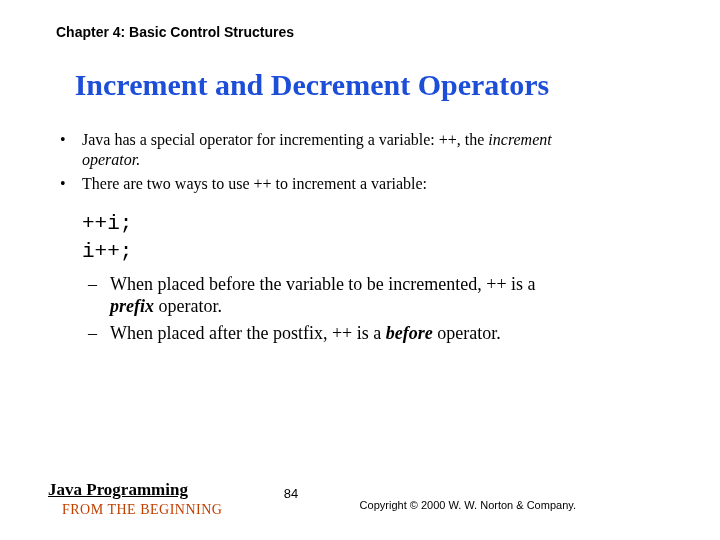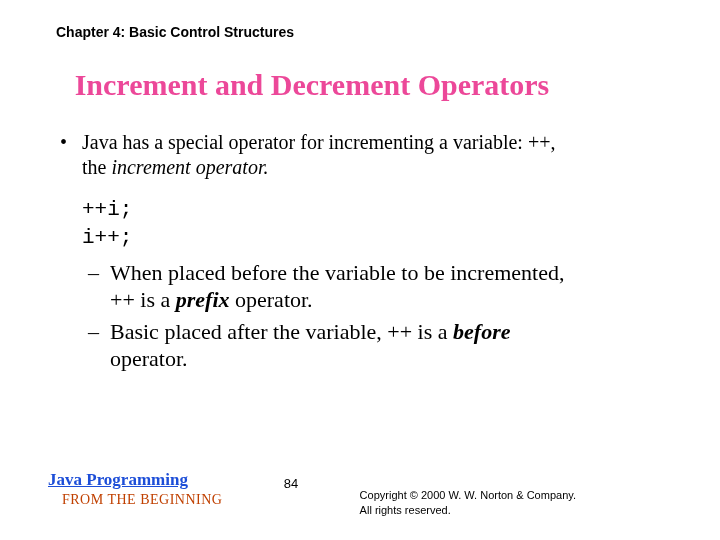--- a/index.html
+++ b/index.html
@@ -1,69 +1,71 @@
 <!DOCTYPE html>
 <html><head>
 <meta charset="utf-8">
 <style>
   * { margin: 0; padding: 0; box-sizing: border-box; }
   html, body { width: 720px; height: 540px; background: #fff; font-family: "Times New Roman", Times, serif; color: #000; }
   .slide { width: 624px; height: 540px; position: relative; padding: 24px 48px 12px 48px; }
   .chapter { font-family: Arial, Helvetica, sans-serif; font-weight: bold; font-size: 14px; color: #000; margin-bottom: 28px; margin-left: 8px; }
-  .title { font-family: "Times New Roman", Times, serif; font-size: 30px; color: #ec4899; text-align: center; margin: 16px 0 28px 0; }
-  .bullets { list-style: none; font-size: 20px; line-height: 1.25; margin-left: 8px; }
+  .title { font-family: "Times New Roman", Times, serif; font-size: 30px; color: #1d4ed8; text-align: center; margin: 16px 0 28px 0; }
+  .bullets { list-style: none; font-size: 16px; line-height: 1.25; margin-left: 8px; }
   .bullets > li { position: relative; padding-left: 26px; margin-bottom: 4px; }
   .bullets > li::before { content: "•"; position: absolute; left: 4px; top: 0; }
   .italic { font-style: italic; }
   .code { font-family: "Courier New", Courier, monospace; font-size: 21px; margin-left: 34px; margin-top: 16px; line-height: 1.35; }
-  .sublist { list-style: none; font-size: 22px; line-height: 1.25; margin-left: 34px; margin-top: 6px; }
+  .sublist { list-style: none; font-size: 18px; line-height: 1.25; margin-left: 34px; margin-top: 6px; }
   .sublist > li { position: relative; padding-left: 28px; margin-bottom: 4px; }
   .sublist > li::before { content: "–"; position: absolute; left: 6px; top: 0; }
   .bi { font-style: italic; font-weight: bold; }
   .footer { position: absolute; left: 48px; right: 48px; bottom: 22px; display: flex; align-items: flex-start; justify-content: space-between; }
   .booktitle { font-family: "Times New Roman", Times, serif; }
-  .booktitle .line1 { color: #1d4ed8; font-weight: bold; font-size: 17px; text-decoration: underline; }
+  .booktitle .line1 { color: #000000; font-weight: bold; font-size: 17px; text-decoration: underline; }
   .booktitle .line2 { color: #c04000; font-size: 14px; letter-spacing: 0.5px; margin-top: 2px; margin-left: 14px; }
   .pagenum { font-family: Arial, Helvetica, sans-serif; font-size: 13px; color: #000000; margin-top: 6px; }
   .copyright { font-family: Arial, Helvetica, sans-serif; font-size: 11px; color: #000; line-height: 1.35; max-width: 230px; margin-top: 18px; }
 </style>
 </head>
 <body>
 
 <div class="slide">
 
   <div class="chapter">Chapter 4: Basic Control Structures</div>
 
   <h1 class="title">Increment and Decrement Operators</h1>
 
   <ul class="bullets">
     <li>
       <span>Java has a special operator for incrementing a variable: ++, the </span><span class="italic">increment operator.</span>
     </li>
+    <li>
+      <span>There are two ways to use ++ to increment a variable:</span>
+    </li>
   </ul>
 
   <div class="code">
     <div>++i;</div>
     <div>i++;</div>
   </div>
 
   <ul class="sublist">
     <li>
       <span>When placed before the variable to be incremented, ++ is a </span><span class="bi">prefix</span><span> operator.</span>
     </li>
     <li>
-      <span>Basic placed after the variable, ++ is a </span><span class="bi">before</span><span> operator.</span>
+      <span>When placed after the postfix, ++ is a </span><span class="bi">before</span><span> operator.</span>
     </li>
   </ul>
 
   <div class="footer">
     <div class="booktitle">
       <div class="line1">Java Programming</div>
       <div class="line2">FROM THE BEGINNING</div>
     </div>
     <div class="pagenum">84</div>
     <div class="copyright">
       <div>Copyright © 2000 W. W. Norton &amp; Company.</div>
-      <div>All rights reserved.</div>
     </div>
   </div>
 
 </div>
 
 </body></html>

